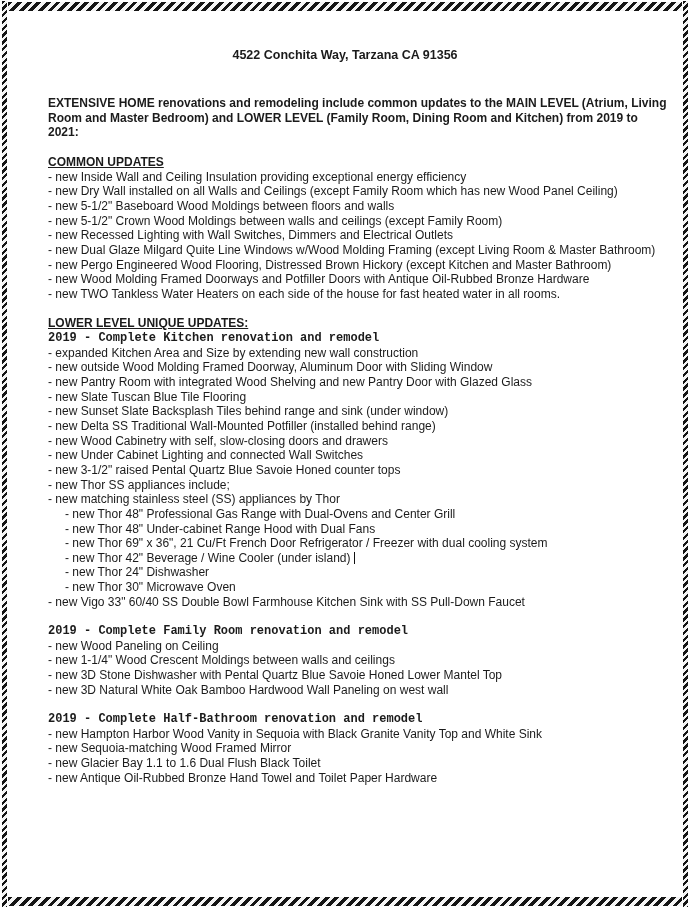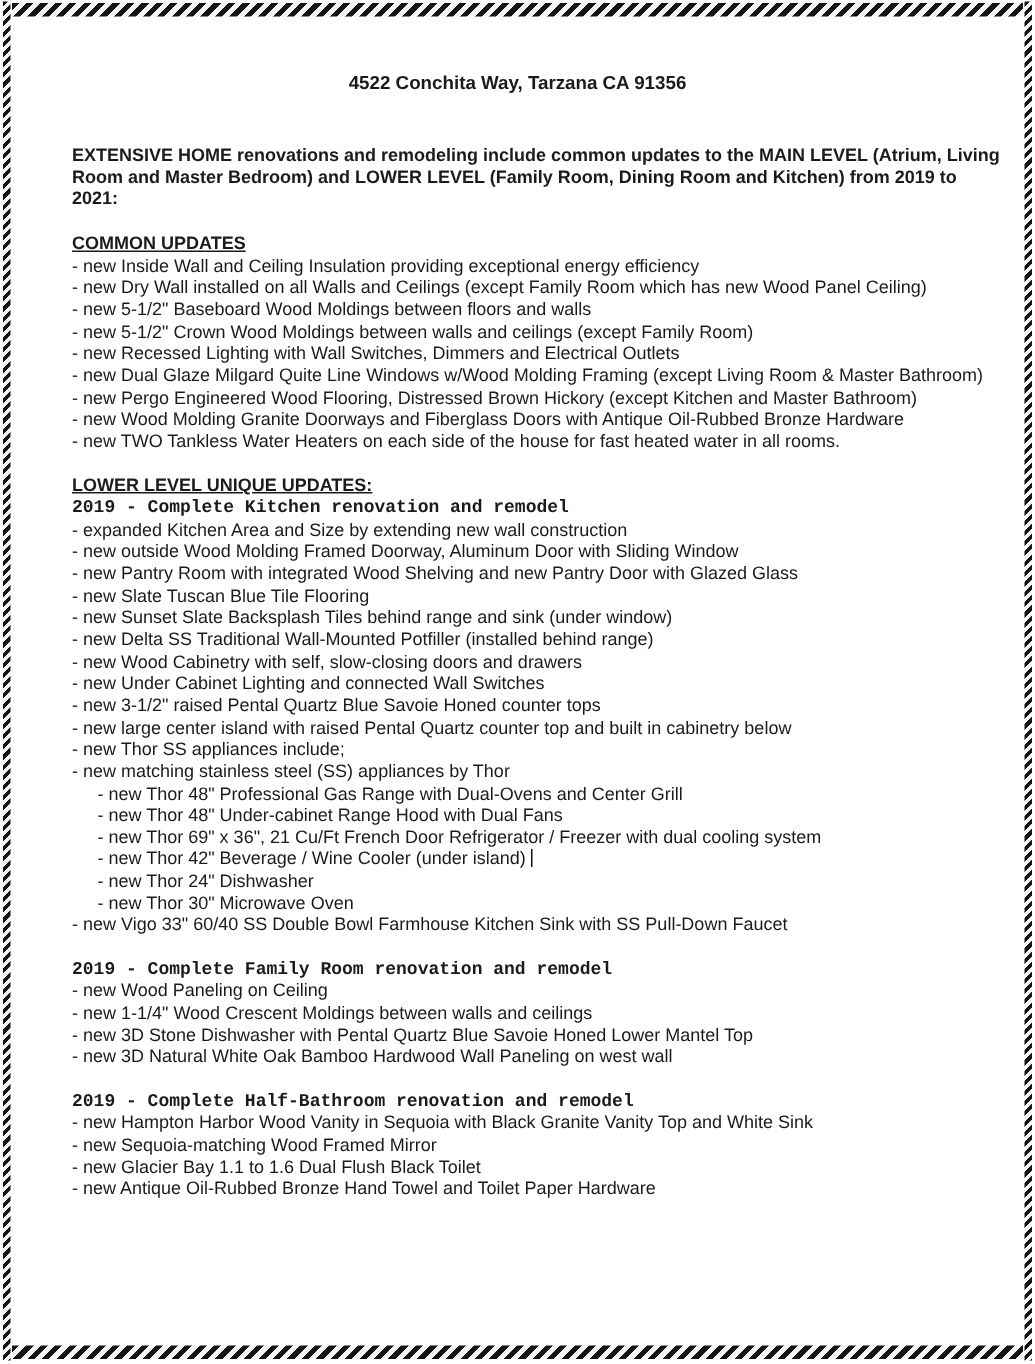--- a/index.html
+++ b/index.html
@@ -74,35 +74,34 @@
     <div class="gap-para"></div>
     <div class="blocks">
         <div class="line heading">COMMON UPDATES</div>
         <div class="line item">- new Inside Wall and Ceiling Insulation providing exceptional energy efficiency</div>
         <div class="line item">- new Dry Wall installed on all Walls and Ceilings (except Family Room which has new Wood Panel Ceiling)</div>
         <div class="line item">- new 5-1/2" Baseboard Wood Moldings between floors and walls</div>
         <div class="line item">- new 5-1/2" Crown Wood Moldings between walls and ceilings (except Family Room)</div>
         <div class="line item">- new Recessed Lighting with Wall Switches, Dimmers and Electrical Outlets</div>
         <div class="line item">- new Dual Glaze Milgard Quite Line Windows w/Wood Molding Framing (except Living Room &amp; Master Bathroom)</div>
         <div class="line item">- new Pergo Engineered Wood Flooring, Distressed Brown Hickory (except Kitchen and Master Bathroom)</div>
-        <div class="line item">- new Wood Molding Granite Doorways and Fiberglass Doors with Antique Oil-Rubbed Bronze Hardware</div>
+        <div class="line item">- new Wood Molding Framed Doorways and Potfiller Doors with Antique Oil-Rubbed Bronze Hardware</div>
         <div class="line item">- new TWO Tankless Water Heaters on each side of the house for fast heated water in all rooms.</div>
         <div class="line blank"></div>
         <div class="line heading">LOWER LEVEL UNIQUE UPDATES:</div>
         <div class="line subheading">2019 - Complete Kitchen renovation and remodel</div>
         <div class="line item">- expanded Kitchen Area and Size by extending new wall construction</div>
         <div class="line item">- new outside Wood Molding Framed Doorway, Aluminum Door with Sliding Window</div>
         <div class="line item">- new Pantry Room with integrated Wood Shelving and new Pantry Door with Glazed Glass</div>
         <div class="line item">- new Slate Tuscan Blue Tile Flooring</div>
         <div class="line item">- new Sunset Slate Backsplash Tiles behind range and sink (under window)</div>
         <div class="line item">- new Delta SS Traditional Wall-Mounted Potfiller (installed behind range)</div>
         <div class="line item">- new Wood Cabinetry with self, slow-closing doors and drawers</div>
         <div class="line item">- new Under Cabinet Lighting and connected Wall Switches</div>
         <div class="line item">- new 3-1/2" raised Pental Quartz Blue Savoie Honed counter tops</div>
-        <div class="line item">- new large center island with raised Pental Quartz counter top and built in cabinetry below</div>
         <div class="line item">- new Thor SS appliances include;</div>
         <div class="line item">- new matching stainless steel (SS) appliances by Thor</div>
         <div class="line subitem">- new Thor 48" Professional Gas Range with Dual-Ovens and Center Grill</div>
         <div class="line subitem">- new Thor 48" Under-cabinet Range Hood with Dual Fans</div>
         <div class="line subitem">- new Thor 69" x 36", 21 Cu/Ft French Door Refrigerator / Freezer with dual cooling system</div>
         <div class="line subitem">- new Thor 42" Beverage / Wine Cooler (under island)<span class="caret"></span></div>
         <div class="line subitem">- new Thor 24" Dishwasher</div>
         <div class="line subitem">- new Thor 30" Microwave Oven</div>
         <div class="line item">- new Vigo 33" 60/40 SS Double Bowl Farmhouse Kitchen Sink with SS Pull-Down Faucet</div>
         <div class="line blank"></div>

